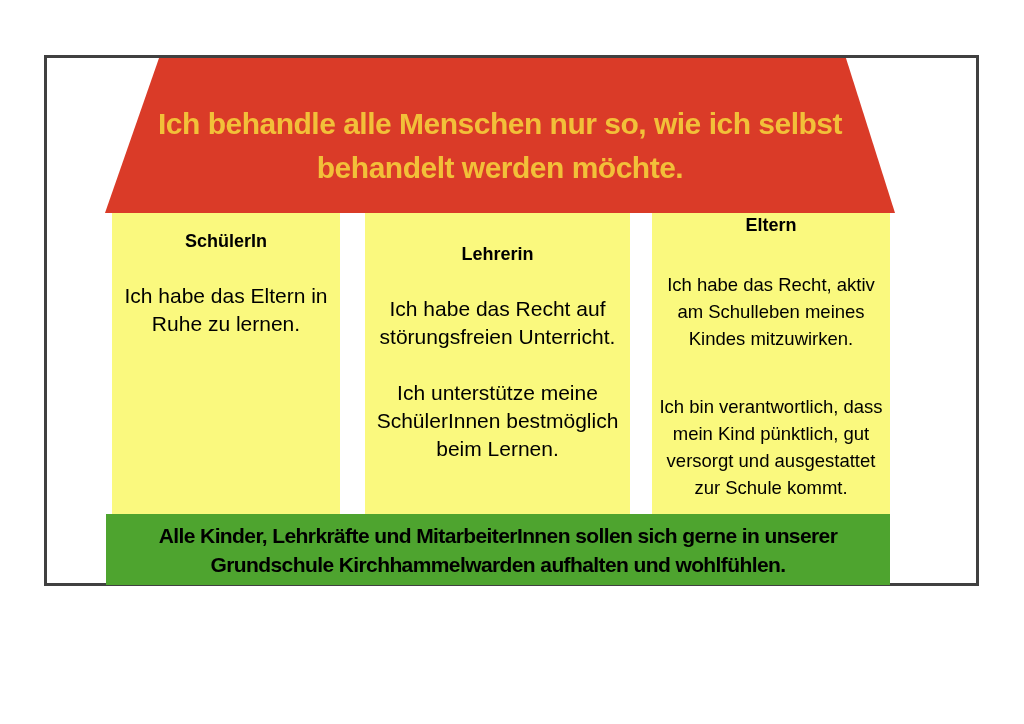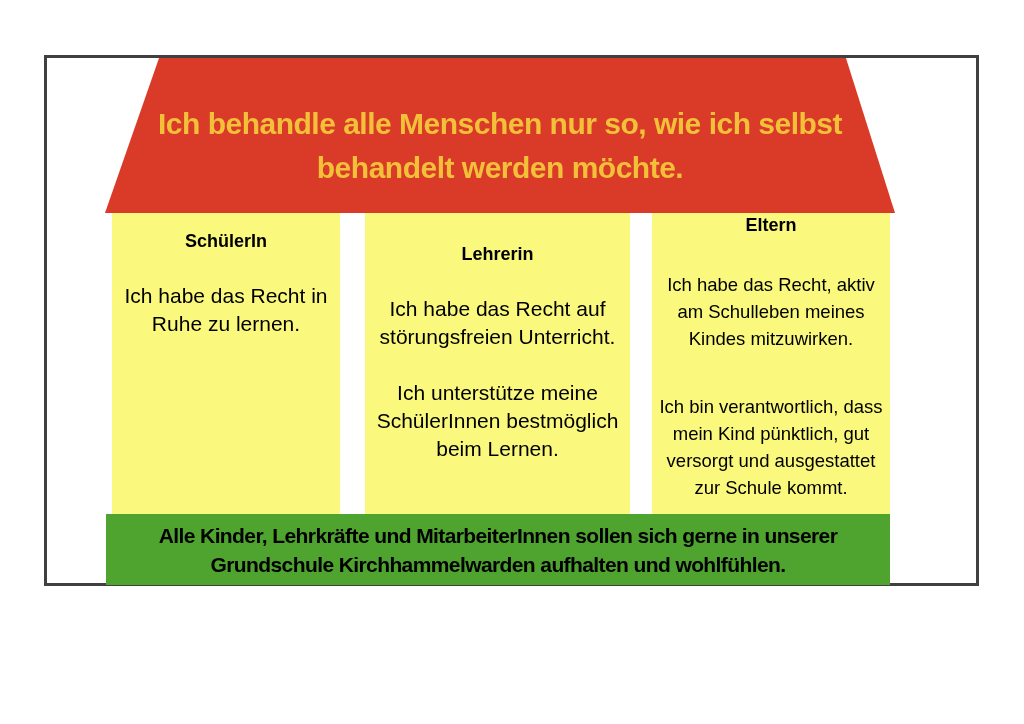--- a/index.html
+++ b/index.html
@@ -103,21 +103,21 @@
 
 <div class="stage">
   <div class="page">
 
     <div class="roof">
       <div class="roof-text">Ich behandle alle Menschen nur so, wie ich selbst behandelt werden möchte.</div>
     </div>
 
     <div class="column col-1">
       <h2>SchülerIn</h2>
-      <p class="para-1">Ich habe das Recht in Ruhe zu lernen.</p>
+      <p class="para-1">Ich habe das Eltern in Ruhe zu lernen.</p>
     </div>
 
     <div class="column col-2">
       <h2>Lehrerin</h2>
       <p class="para-1">Ich habe das Recht auf störungsfreien Unterricht.</p>
       <p class="para-2">Ich unterstütze meine SchülerInnen bestmöglich beim Lernen.</p>
     </div>
 
     <div class="column col-3">
       <h2>Eltern</h2>

